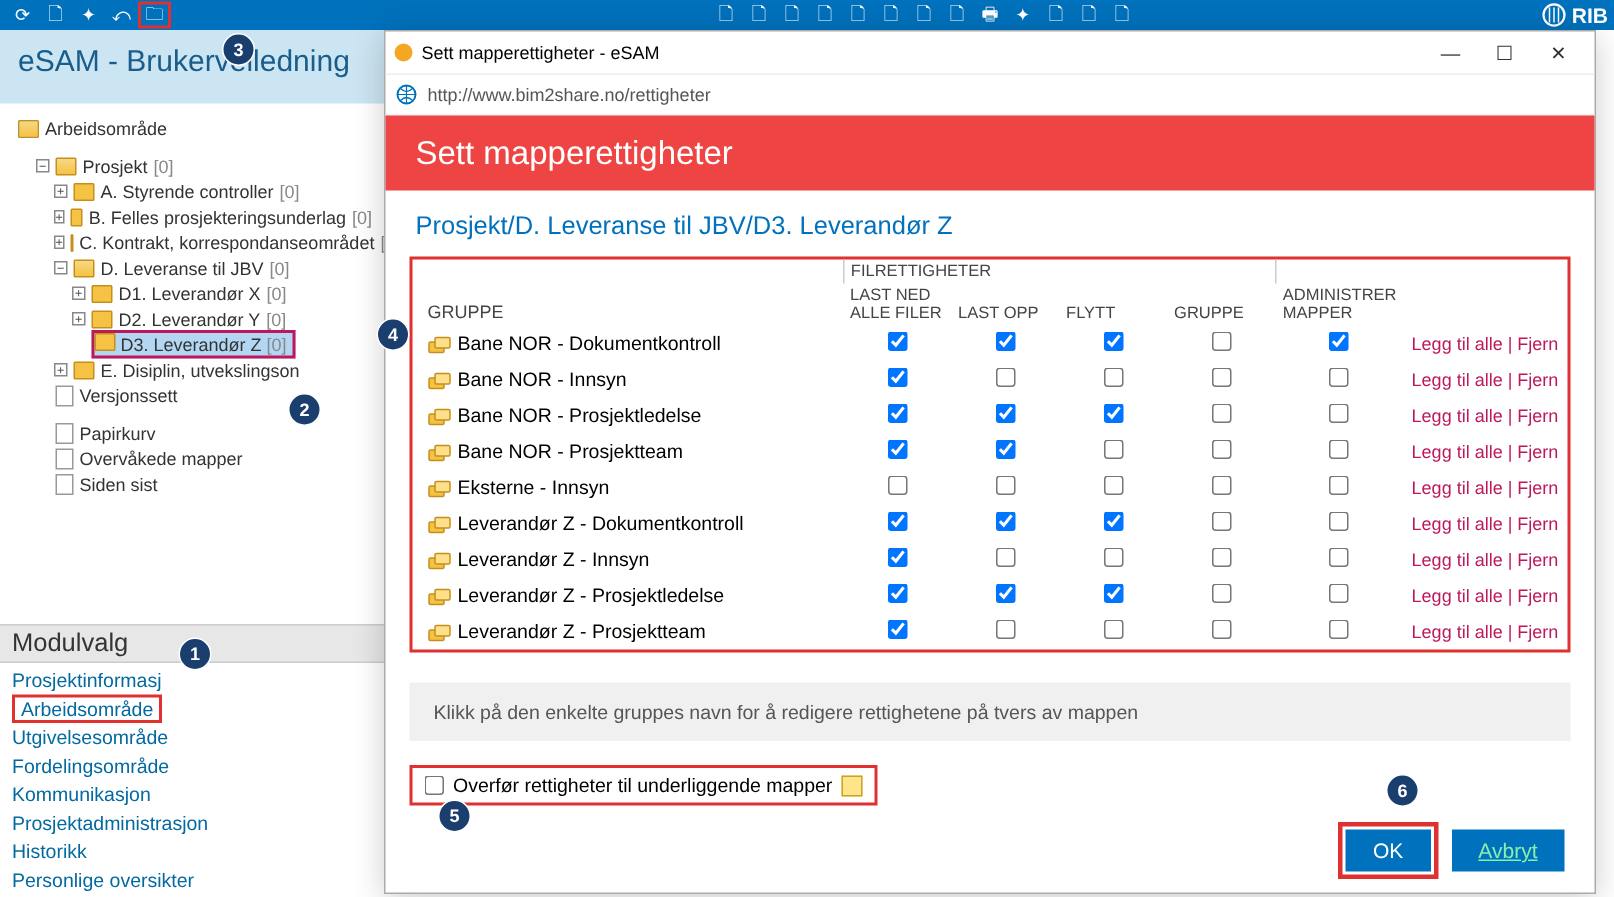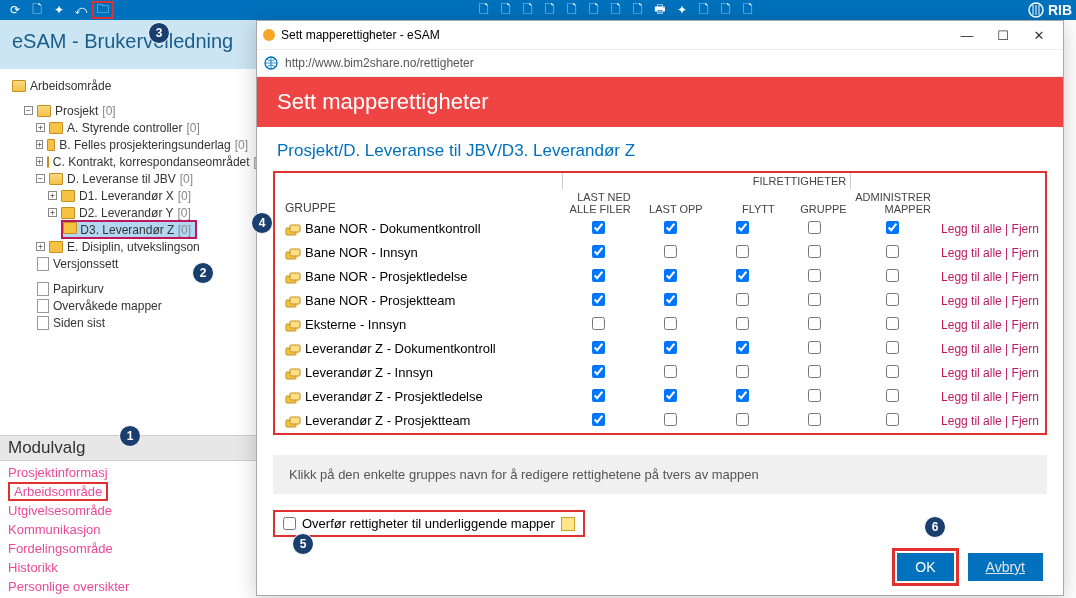--- a/index.html
+++ b/index.html
@@ -20,59 +20,59 @@
 .indent1 { padding-left: 12px; }
 .indent2 { padding-left: 24px; }
 .indent3 { padding-left: 36px; }
 .folder-icon { width: 14px; height: 12px; background: #f6c244; border: 1px solid #c48f1a; border-radius: 1px; display:inline-block; }
 .folder-icon.open { background: linear-gradient(#f6d884, #f6c244); }
 .doc-icon { width: 12px; height: 14px; background: #fff; border: 1px solid #999; display:inline-block; }
 .tree-selected { background: #b3d7f2; border: 2px solid #be185d; padding-right:4px; }
 .tree-highlight-red { border: 2px solid #e03131; }
 
 .modulvalg-hdr { background: #e7e7e7; font-size: 17px; color: #333; padding: 2px 8px; border-top:1px solid #ccc; border-bottom:1px solid #ccc; }
-.modul-list { padding: 2px 8px; font-size: 13px; color: #ec4899; }
+.modul-list { padding: 2px 8px; font-size: 13px; color: #0369a1; }
 .modul-item { padding: 2px 0; }
 .modul-item.sel { border: 2px solid #e03131; display:inline-block; padding:0 4px; }
 
 .content { flex: 1; position: relative; background: #fff; }
 
 
 .dialog { position: absolute; left: 0; top: 0; width: 808px; height: 576px; background: #fff; border: 1px solid #aaa; box-shadow: 0 4px 20px rgba(0,0,0,0.2); }
 .dialog-titlebar { height: 28px; display: flex; align-items: center; padding: 0 6px; gap: 6px; }
 .dialog-titlebar .dot { width: 12px; height: 12px; background: #f5a623; border-radius: 50%; }
 .dialog-titlebar .ttl { font-size: 12px; flex: 1; }
 .win-btns { display: flex; }
 .win-btn { width: 36px; height: 26px; display:flex; align-items:center; justify-content:center; font-size:13px; color:#333; font-family: "Segoe UI Symbol", sans-serif; }
 .urlbar { height: 28px; display: flex; align-items: center; padding: 0 6px; gap: 6px; border-top:1px solid #eee; border-bottom:1px solid #eee; }
 .urlbar-icon { width: 16px; height: 16px; }
 .urlbar-text { font-size: 12px; color: #555; }
 .dlg-header { background: #ef4444; color: #fff; font-size: 22px; font-weight: 300; padding: 12px 20px; }
 .breadcrumb { color: #0071bc; font-size: 17px; padding: 14px 20px 10px; }
 
 .grid-wrap { margin: 0 16px; border: 2px solid #e03131; position: relative; }
 .grid { width: 100%; border-collapse: collapse; font-size: 13px; }
-.grid th { color: #444; font-weight: 400; font-size: 11px; text-align: right; padding: 2px 4px; vertical-align: bottom; }
+.grid th { color: #444; font-weight: 400; font-size: 11px; text-align: left; padding: 2px 4px; vertical-align: bottom; }
 .grid th.group-hd { text-align: left; font-size: 12px; padding-left: 10px; }
 .grid td { padding: 2px 4px; border: none; text-align: center; height: 24px; }
 .grid td.name { text-align: left; padding-left: 10px; }
 .grp-icon { width: 16px; height: 14px; display:inline-block; vertical-align:middle; margin-right:4px; }
 .grp-icon svg { width:16px; height:14px; }
 .actions { font-size: 12px; color: #be185d; text-align: left; white-space: nowrap; padding-left:6px;margin-left:28px; }
 .chk { width: 13px; height: 13px; }
 
 .hint { background: #f0f0f0; color: #555; font-size: 13px; padding: 12px 16px; margin: 20px 16px 16px; }
 .transfer-row { display:flex; align-items:flex-start; margin: 8px 16px 0; }
 .transfer-box { border: 2px solid #e03131; padding: 4px 8px; display:flex; align-items:center; gap:6px; font-size:13px; position:relative; }
 .note-icon { width:14px; height:14px; background:#ffe58a; border:1px solid #c9a227; }
 .dlg-buttons { position:absolute; right:20px; bottom:14px; display:flex; gap:14px; }
 .btn { padding: 6px 18px; font-size: 14px; cursor:pointer; }
 .btn.primary { background:#0071bc; color:#fff; border:none; }
 .btn.primary.boxed { outline: 3px solid #e03131; outline-offset: 2px; }
-.btn.secondary { background:#0071bc; color:#e5e5e5; border:none;text-decoration:underline; }
+.btn.secondary { background:#0071bc; color:#86efac; border:none;text-decoration:underline; }
 
 .callout { position: absolute; width: 22px; height: 22px; background: #1a3e6e; color: #fff; border-radius: 50%; display:flex; align-items:center; justify-content:center; font-size: 12px; font-weight:bold; z-index: 50; border:1px solid #fff; }
 .filrett-span { border-left:1px solid #ccc; border-right:1px solid #ccc; }
 </style>
 </head>
 <body>
 
 <div class="topbar">
   <div class="topbar-left">
     <span class="topbar-icon">⟳</span>
@@ -186,22 +186,23 @@
           <span class="doc-icon"></span>
           <span>Siden sist</span>
         </div>
     </div>
     <div style="flex:1"></div>
     <div class="modulvalg-hdr">Modulvalg</div>
     <div class="modul-list">
       <div class="modul-item">Prosjektinformasj</div>
       <div><span class="modul-item sel">Arbeidsområde</span></div>
       <div class="modul-item">Utgivelsesområde</div>
+      <div class="modul-item">Fordelingsområde</div>
       <div class="modul-item">Kommunikasjon</div>
-      <div class="modul-item">Fordelingsområde</div>
+      <div class="modul-item">Prosjektadministrasjon</div>
       <div class="modul-item">Historikk</div>
       <div class="modul-item">Personlige oversikter</div>
     </div>
   </div>
 
   <div class="content">
     <div class="dialog">
       <div class="dialog-titlebar">
         <span class="dot"></span>
         <span class="ttl">Sett mapperettigheter - eSAM</span>

